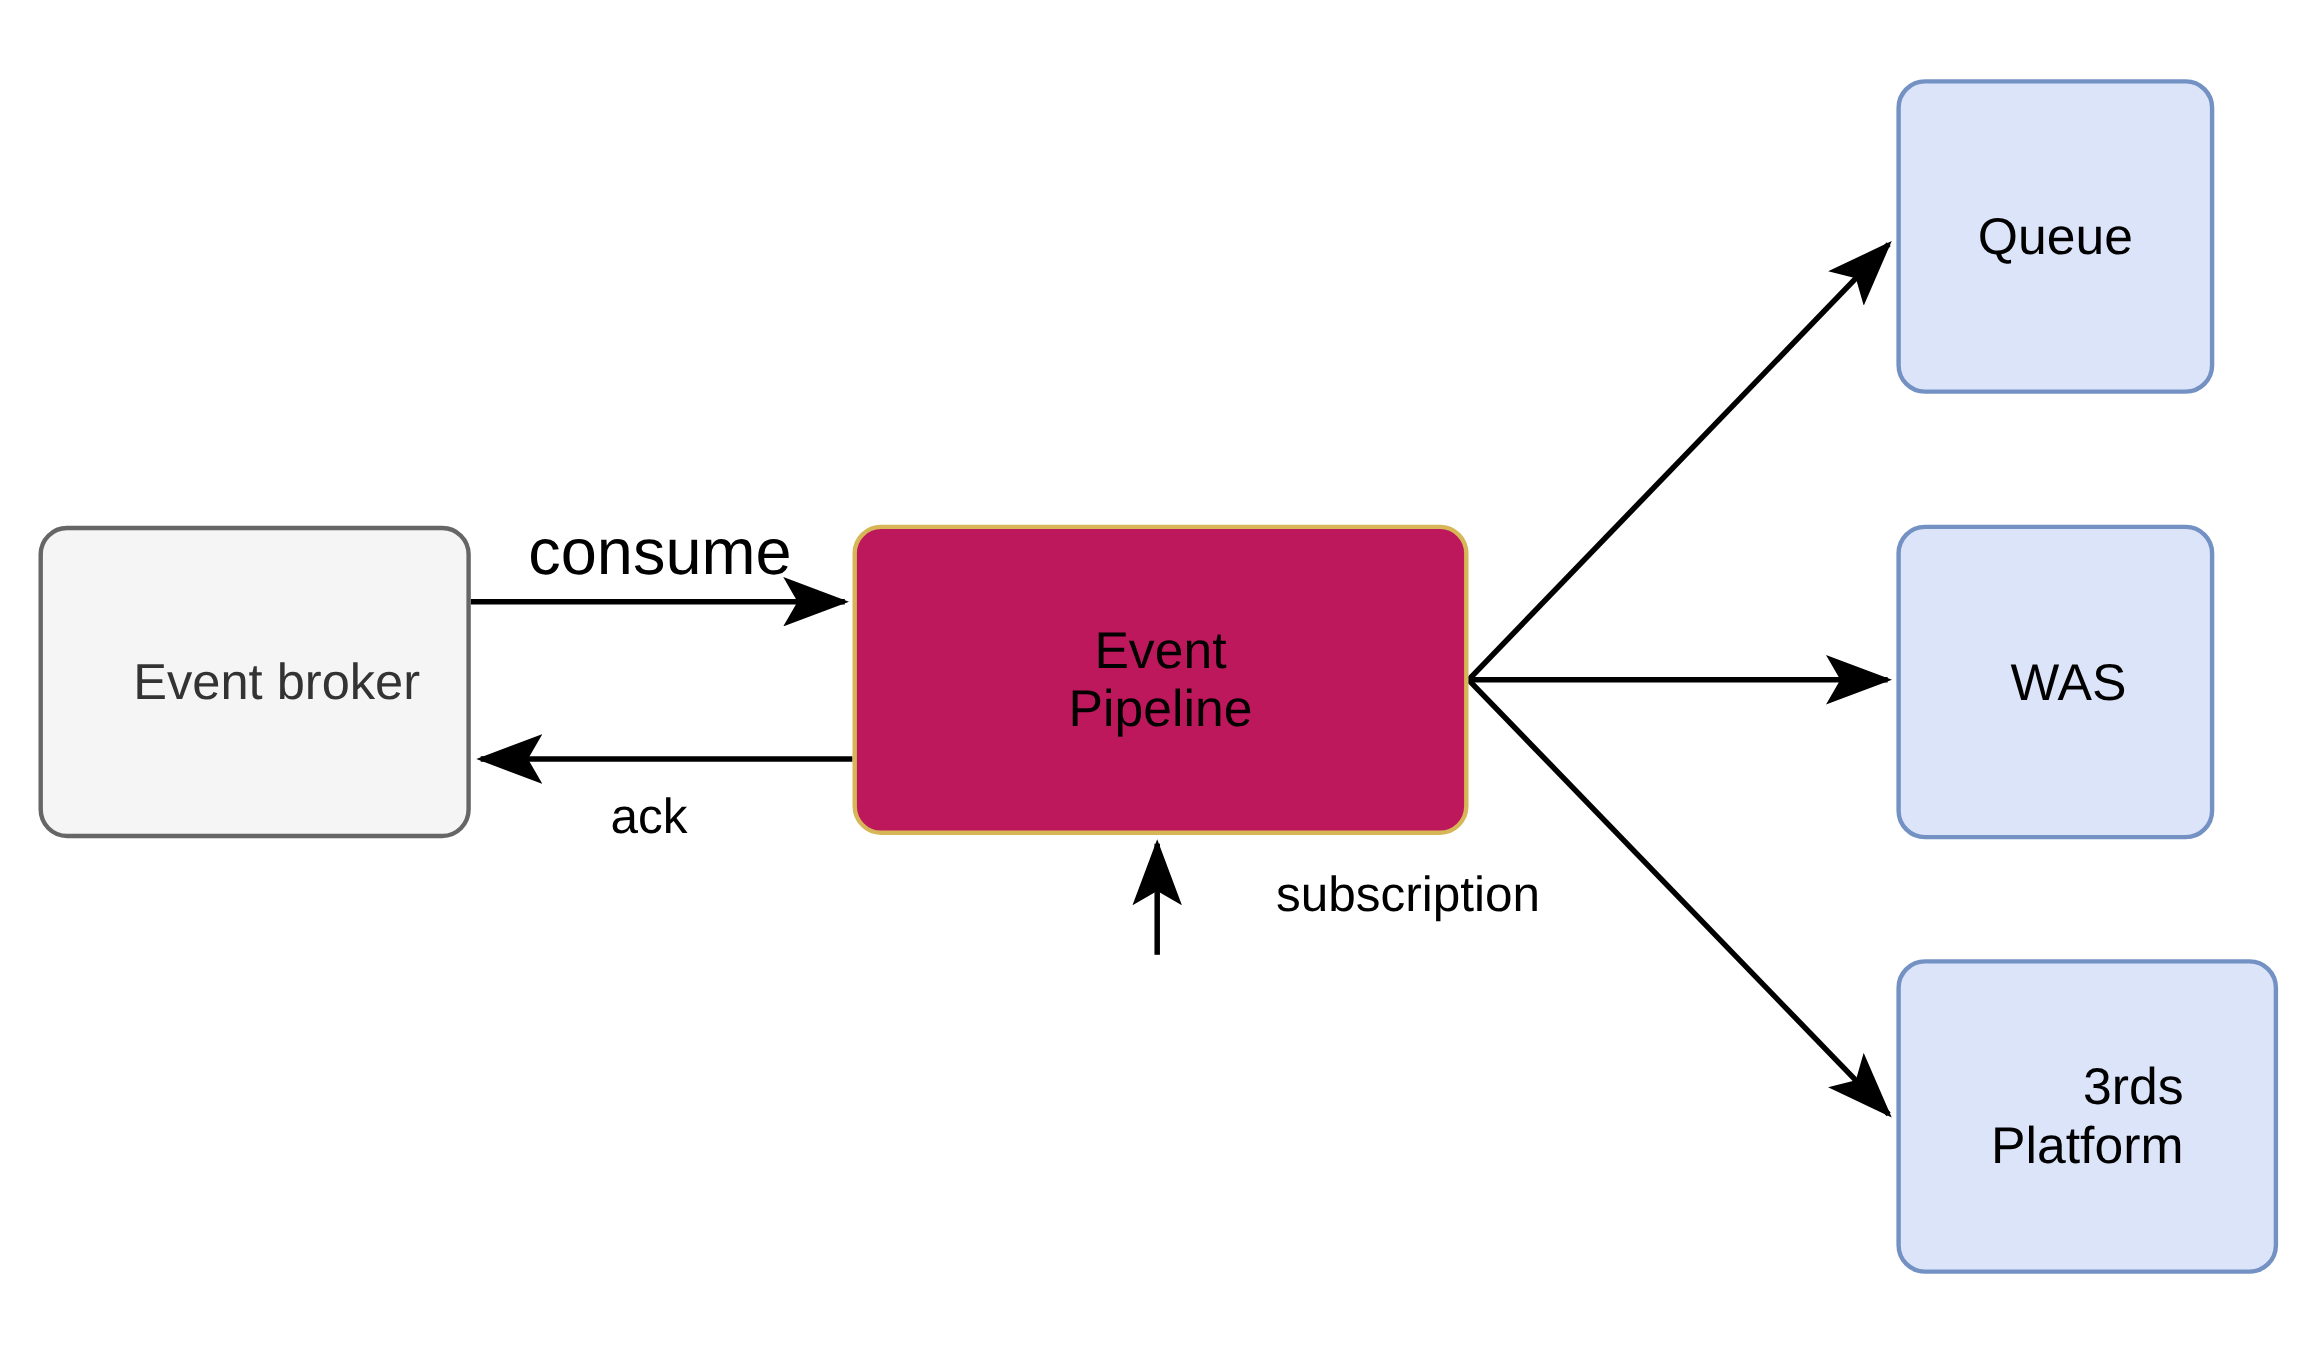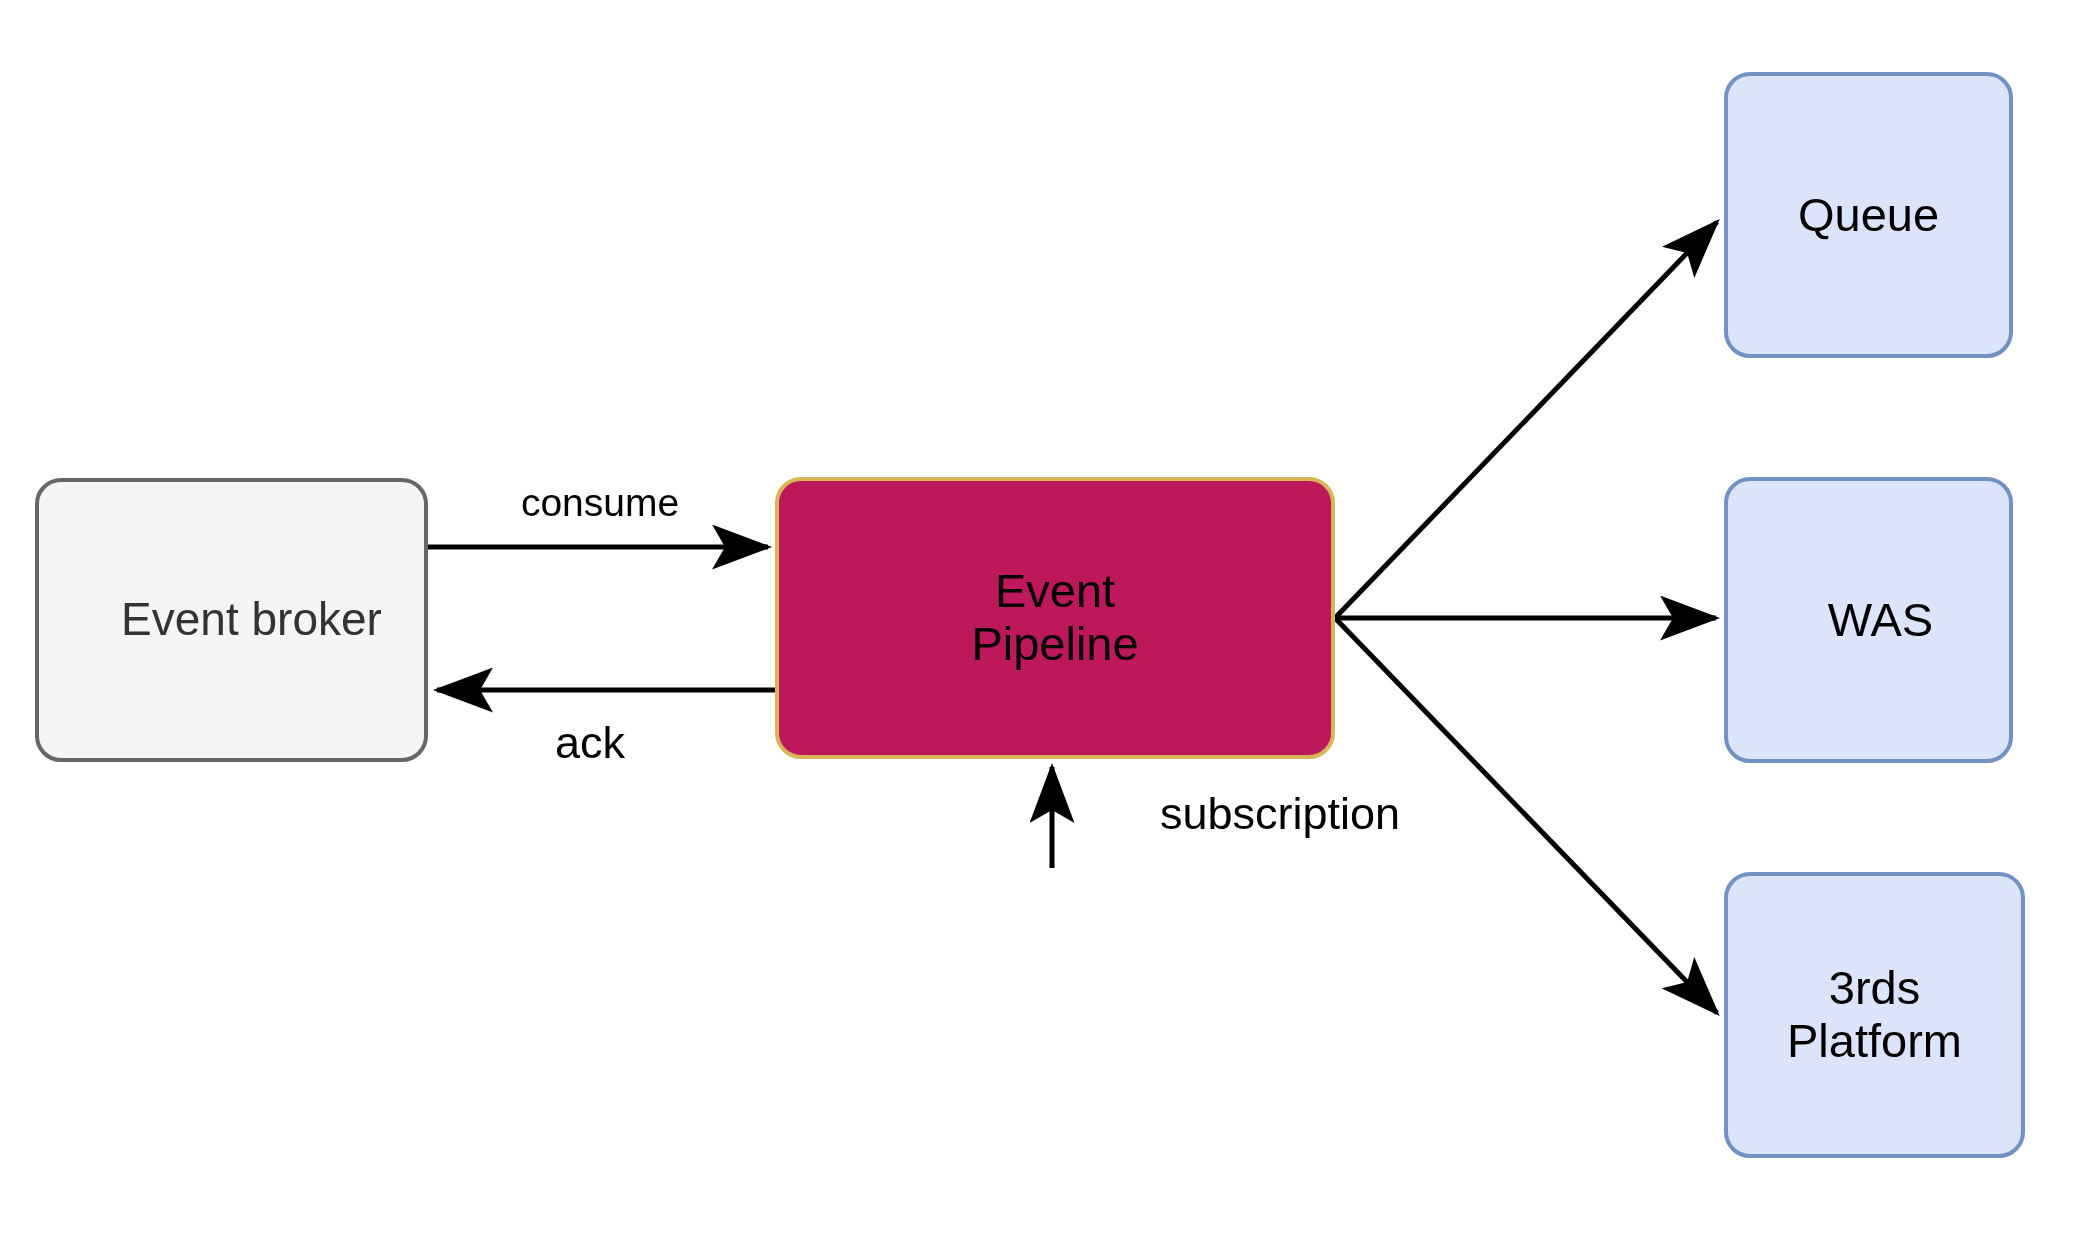--- a/index.html
+++ b/index.html
@@ -114,21 +114,21 @@
 
     <g>
       <line x1="1335" y1="618" x2="1716" y2="618" stroke="#000000" stroke-width="5" marker-end="url(#arrowhead)"></line>
     </g>
 
     <g>
       <line x1="1335" y1="618" x2="1717" y2="1013" stroke="#000000" stroke-width="5" marker-end="url(#arrowhead)"></line>
     </g>
   </svg>
 
-  <div class="edge-label" style="left:600px; top:502px; font-size:39px; transform:translate(-50%,-50%);">consume</div>
+  <div class="edge-label" style="left:600px; top:502px; font-size:59px; transform:translate(-50%,-50%);">consume</div>
 
   <div class="edge-label" style="left:590px; top:742px; font-size:45px; transform:translate(-50%,-50%);">ack</div>
 
   <div class="edge-label" style="left:1280px; top:813px; font-size:45px; transform:translate(-50%,-50%);">subscription</div>
 
   <div class="node node-rounded style-grey" style="left:35px; top:478px; width:393px; height:284px; font-size:46px;padding-left:40px;">
     <span class="node-label">Event broker</span>
   </div>
 
   <div class="node node-rounded style-yellow" style="left:775px; top:477px; width:560px; height:282px; font-size:47px;">
@@ -137,19 +137,19 @@
   </div>
 
   <div class="node node-rounded style-blue" style="left:1724px; top:72px; width:289px; height:286px; font-size:47px;">
     <span class="node-label">Queue</span>
   </div>
 
   <div class="node node-rounded style-blue" style="left:1724px; top:477px; width:289px; height:286px; font-size:47px;padding-left:24px;">
     <span class="node-label">WAS</span>
   </div>
 
-  <div class="node node-rounded style-blue" style="left:1724px; top:872px; width:301px; height:286px; font-size:47px;">
+  <div class="node node-rounded style-blue" style="left:1724px; top:872px; width:347px; height:286px; font-size:47px;text-align:right;">
     <span class="node-label">3rds
 Platform</span>
   </div>
 
 
 </div>
 
 </body></html>

